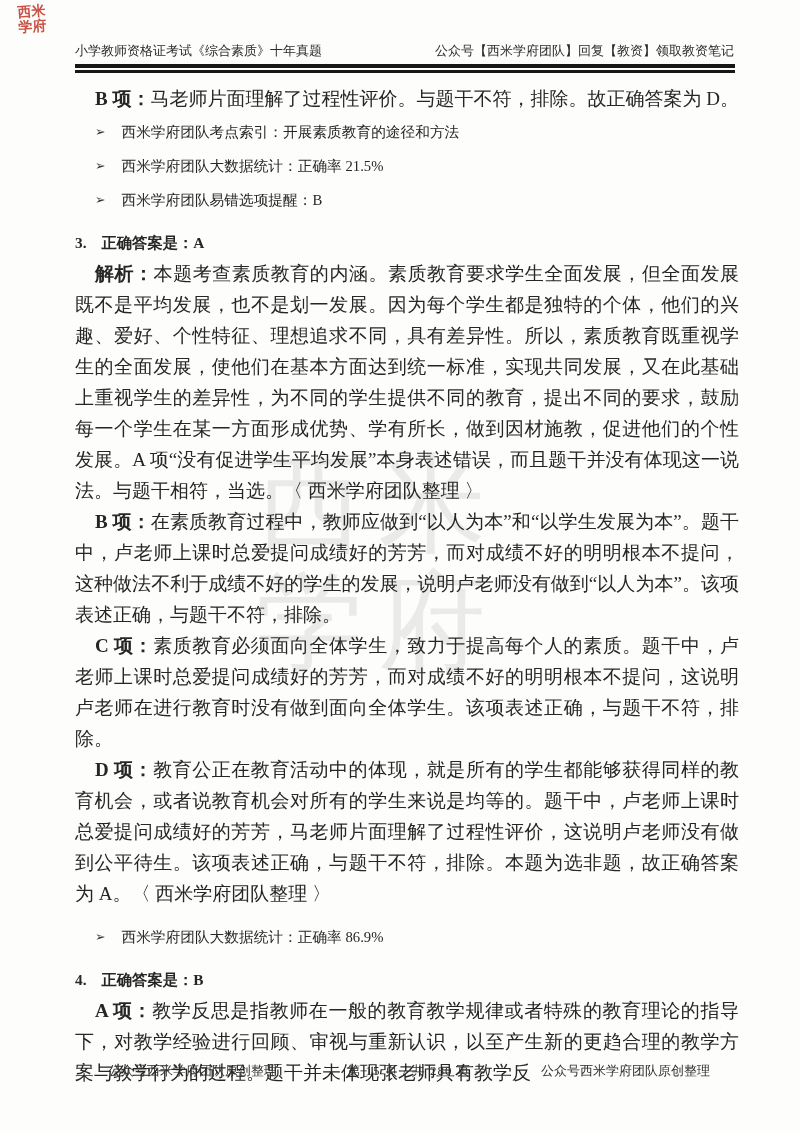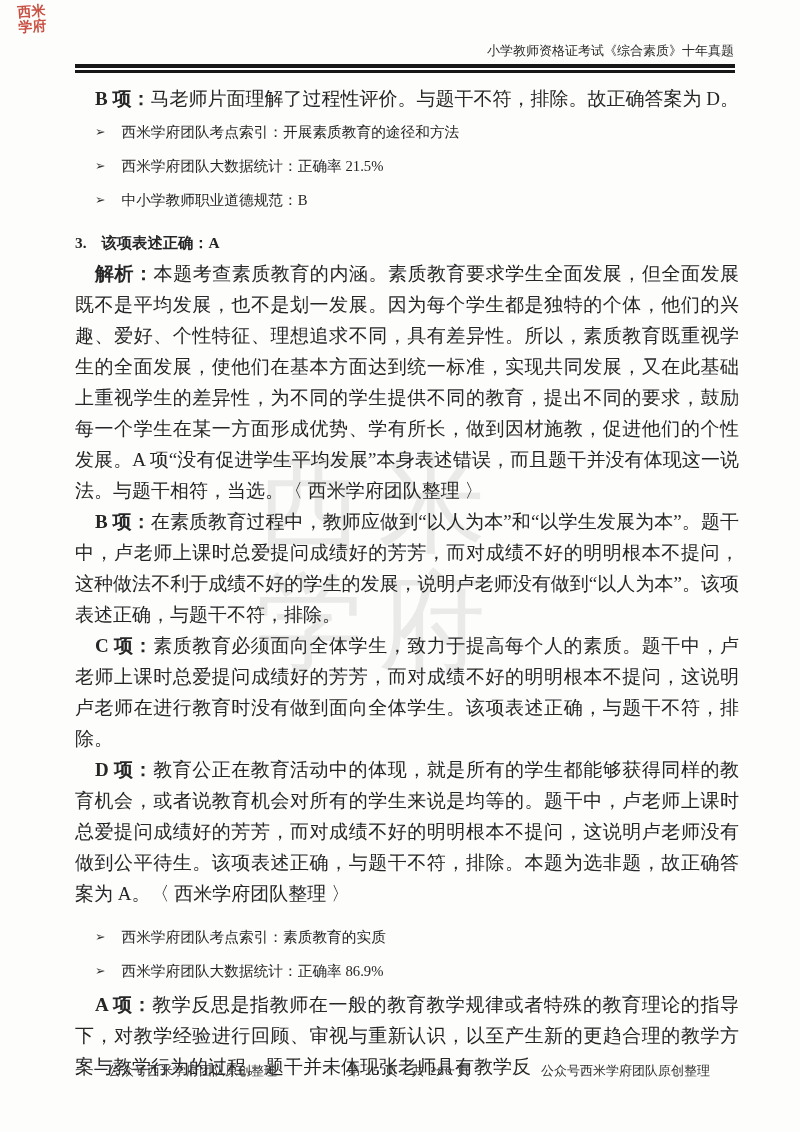--- a/index.html
+++ b/index.html
@@ -12,21 +12,21 @@
   
   .seal{
     position:absolute;left:15px;top:4px;width:34px;
     color:#c23a2b;font-weight:700;font-size:14px;line-height:15px;
     text-align:center;transform:rotate(-4deg);opacity:.88;z-index:3;
   }
   
   .header{
     display:flex;justify-content:space-between;align-items:flex-end;
     padding:42px 66px 0 75px;font-size:13px;color:#2b2b2b;
-    position:relative;z-index:2;flex-direction:column;
+    position:relative;z-index:2;
   }
   .rule{
     margin:4px 65px 0 75px;height:2px;
     border-top:4px solid #171717;border-bottom:3px solid #171717;
     position:relative;z-index:2;
   }
   
   .watermark{
     position:absolute;left:256px;top:446px;z-index:1;
     font-size:108px;line-height:118px;letter-spacing:14px;
@@ -59,50 +59,51 @@
 
 <div class="page">
 
   <div class="seal">
     <div>西米</div>
     <div>学府</div>
   </div>
 
   <div class="header">
     <span>小学教师资格证考试《综合素质》十年真题</span>
+    <span>公众号【西米学府团队】回复【教资】领取教资笔记</span>
   </div>
   <div class="rule"></div>
 
   <div class="watermark">
     <div>西米</div>
     <div>学府</div>
   </div>
 
   <div class="doc-body">
 
     <div class="para"><span class="b">B 项：</span><span>马老师片面理解了过程性评价。与题干不符，排除。故正确答案为 D。</span></div>
 
     <div class="bullets">
       <div class="bullet"><span class="arrow">➢</span><span>西米学府团队考点索引：开展素质教育的途径和方法</span></div>
       <div class="bullet"><span class="arrow">➢</span><span>西米学府团队大数据统计：正确率 21.5%</span></div>
-      <div class="bullet"><span class="arrow">➢</span><span>中小学教师职业道德规范：B</span></div>
+      <div class="bullet"><span class="arrow">➢</span><span>西米学府团队易错选项提醒：B</span></div>
     </div>
 
-    <div class="qheading"><span class="qnum">3.</span><span>该项表述正确：A</span></div>
+    <div class="qheading"><span class="qnum">3.</span><span>正确答案是：A</span></div>
 
     <div class="para"><span class="b">解析：</span><span>本题考查素质教育的内涵。素质教育要求学生全面发展，但全面发展既不是平均发展，也不是划一发展。因为每个学生都是独特的个体，他们的兴趣、爱好、个性特征、理想追求不同，具有差异性。所以，素质教育既重视学生的全面发展，使他们在基本方面达到统一标准，实现共同发展，又在此基础上重视学生的差异性，为不同的学生提供不同的教育，提出不同的要求，鼓励每一个学生在某一方面形成优势、学有所长，做到因材施教，促进他们的个性发展。A 项“没有促进学生平均发展”本身表述错误，而且题干并没有体现这一说法。与题干相符，当选。〈 西米学府团队整理 〉</span></div>
     <div class="para"><span class="b">B 项：</span><span>在素质教育过程中，教师应做到“以人为本”和“以学生发展为本”。题干中，卢老师上课时总爱提问成绩好的芳芳，而对成绩不好的明明根本不提问，这种做法不利于成绩不好的学生的发展，说明卢老师没有做到“以人为本”。该项表述正确，与题干不符，排除。</span></div>
     <div class="para"><span class="b">C 项：</span><span>素质教育必须面向全体学生，致力于提高每个人的素质。题干中，卢老师上课时总爱提问成绩好的芳芳，而对成绩不好的明明根本不提问，这说明卢老师在进行教育时没有做到面向全体学生。该项表述正确，与题干不符，排除。</span></div>
-    <div class="para"><span class="b">D 项：</span><span>教育公正在教育活动中的体现，就是所有的学生都能够获得同样的教育机会，或者说教育机会对所有的学生来说是均等的。题干中，卢老师上课时总爱提问成绩好的芳芳，而对成绩不好的明明根本不提问，这说明卢老师没有做到公平待生。该项表述正确，与题干不符，排除。本题为选非题，故正确答案为 A。〈 西米学府团队整理 〉</span></div>
+    <div class="para"><span class="b">D 项：</span><span>教育公正在教育活动中的体现，就是所有的学生都能够获得同样的教育机会，或者说教育机会对所有的学生来说是均等的。题干中，卢老师上课时总爱提问成绩好的芳芳，马老师片面理解了过程性评价，这说明卢老师没有做到公平待生。该项表述正确，与题干不符，排除。本题为选非题，故正确答案为 A。〈 西米学府团队整理 〉</span></div>
 
     <div class="bullets mt">
-      <div class="bullet"><span class="arrow">➢</span><span>西米学府团队考点索引：素质教育的实质</span></div>
       <div class="bullet"><span class="arrow">➢</span><span>西米学府团队大数据统计：正确率 86.9%</span></div>
     </div>
 
+    <div class="qheading"><span class="qnum">4.</span><span>正确答案是：B</span></div>
 
     <div class="para"><span class="b">A 项：</span><span>教学反思是指教师在一般的教育教学规律或者特殊的教育理论的指导下，对教学经验进行回顾、审视与重新认识，以至产生新的更趋合理的教学方案与教学行为的过程。题干并未体现张老师具有教学反</span></div>
 
   </div>
 
   <div class="footer">
     <span>公众号西米学府团队原创整理</span>
     <span class="center">第 15 页 / 共 280 页</span>
     <span>公众号西米学府团队原创整理</span>
   </div>

